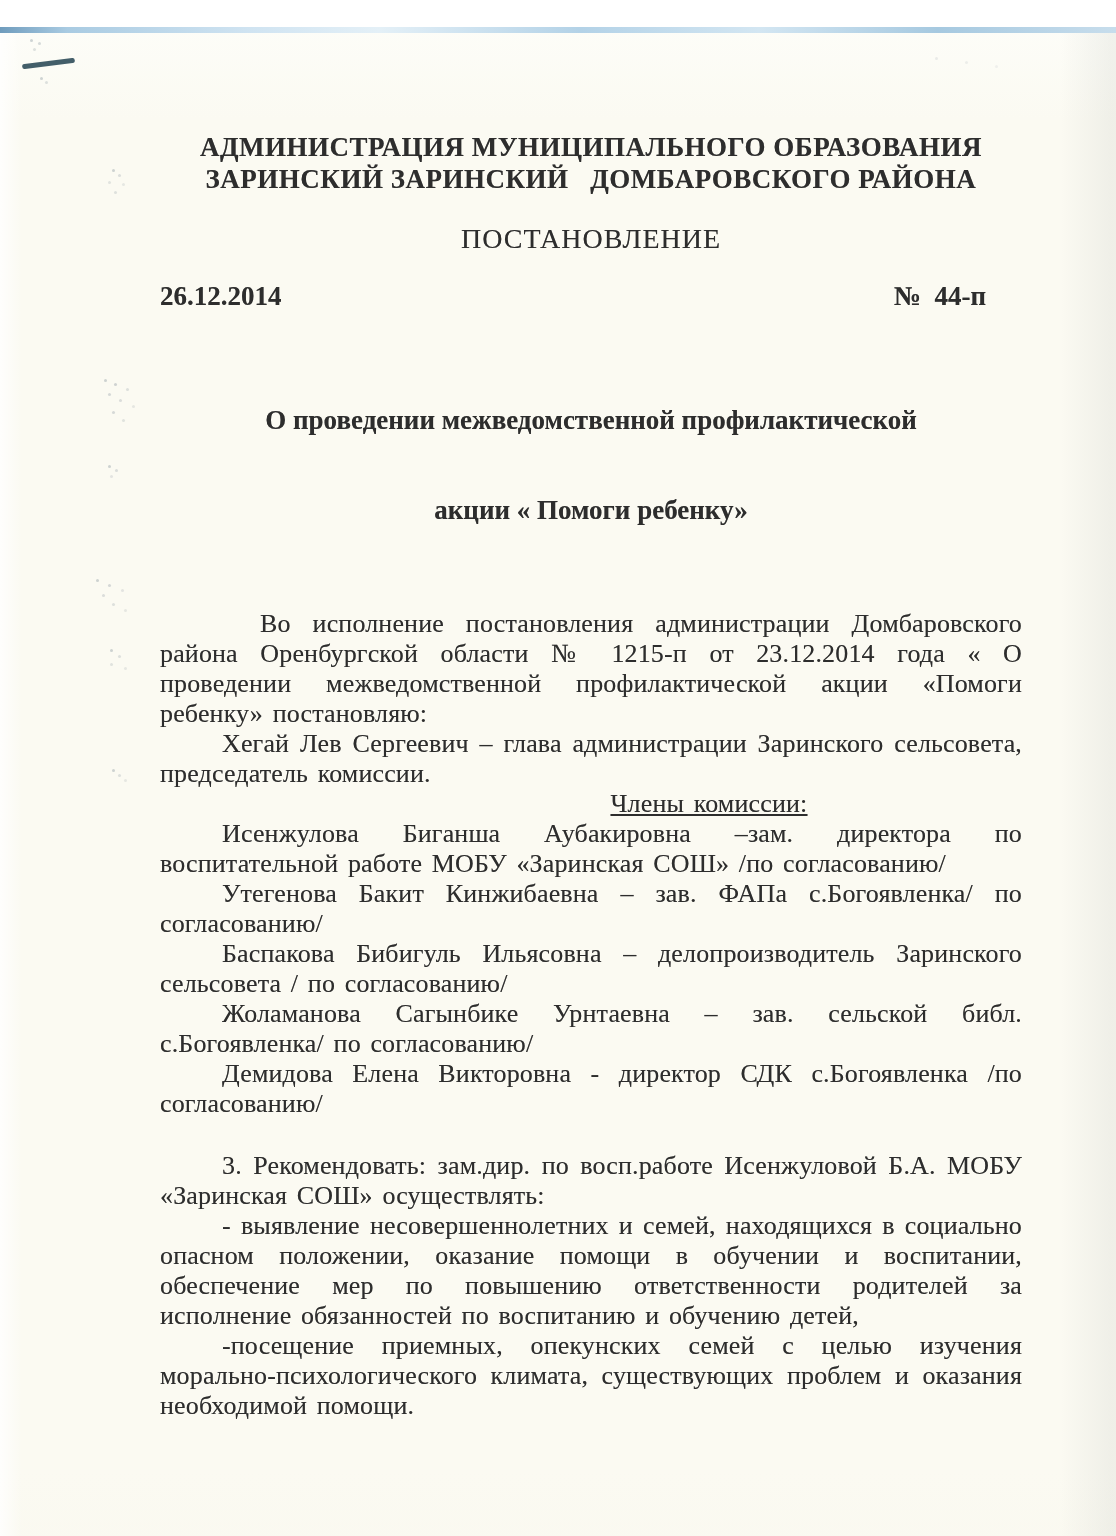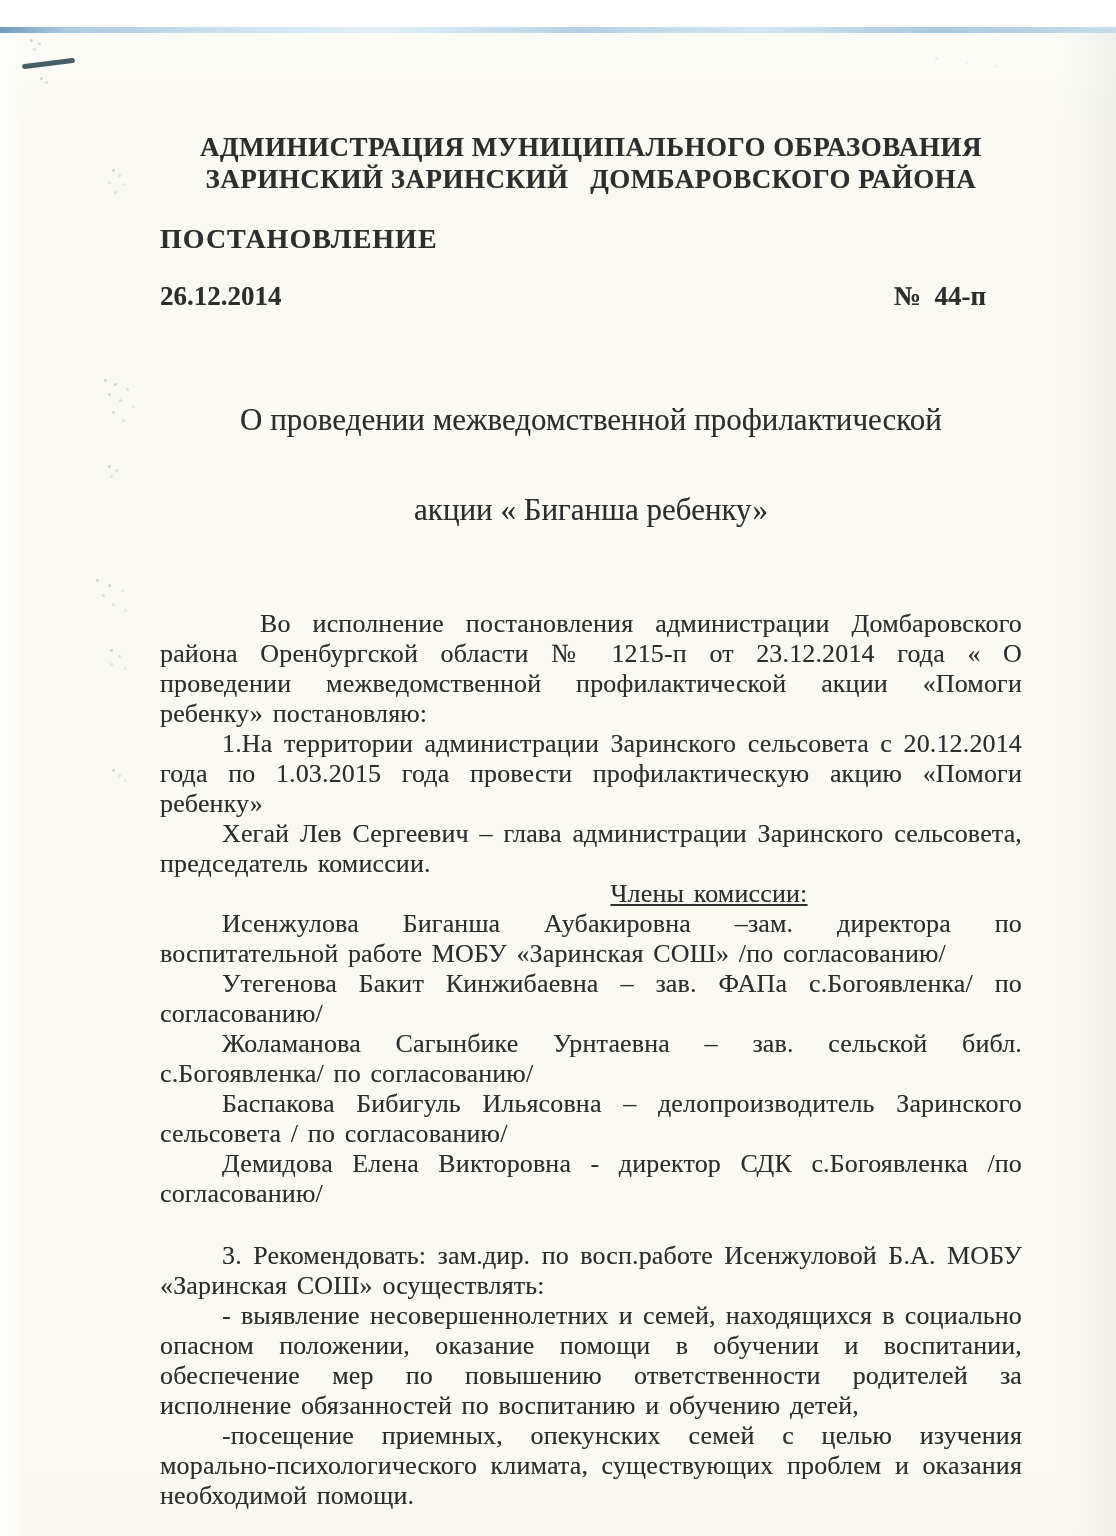--- a/index.html
+++ b/index.html
@@ -75,41 +75,42 @@
   .org-header { text-align: center; }
   .org-line {
     font-weight: bold;
     font-size: 27px;
     line-height: 32px;
     letter-spacing: 0.5px;
     white-space: pre;
   }
   .doc-type {
     margin-top: 28px;
-    font-weight: bold;
+    text-align: center;
+    font-weight: normal;
     font-size: 28px;
     line-height: 32px;
     letter-spacing: 1px;
   }
   .meta-row {
     margin-top: 26px;
     display: flex;
     justify-content: space-between;
     align-items: baseline;
     font-weight: bold;
     font-size: 27px;
     line-height: 30px;
     gap: 35px;
   }
   .doc-number { white-space: pre; margin-right: 36px; }
   .doc-title {
     margin-top: 34px;
     text-align: center;
-    font-weight: normal;
-    font-size: 31px;
+    font-weight: bold;
+    font-size: 27px;
     line-height: 30px;
     white-space: pre;
   }
   .doc-body {
     margin-top: 24px;
     font-size: 26px;
     line-height: 30px;
     letter-spacing: 0.15px;
     word-spacing: 3px;
     text-align: justify;
@@ -149,32 +150,31 @@
 
   <div class="doc-type">ПОСТАНОВЛЕНИЕ</div>
 
   <div class="meta-row">
     <span class="doc-date">26.12.2014</span>
     <span class="doc-number">№  44-п</span>
   </div>
 
   <div class="doc-title">
     <div>О проведении межведомственной профилактической</div>
-    <div>акции « Биганша ребенку»</div>
+    <div>акции « Помоги ребенку»</div>
   </div>
 
   <div class="doc-body">
     <p class="para lead">Во исполнение постановления администрации Домбаровского района Оренбургской области № 1215-п от 23.12.2014 года « О проведении межведомственной профилактической акции «Помоги ребенку» постановляю:</p>
-    <p class="para">1.На территории администрации Заринского сельсовета с 20.12.2014 года по 1.03.2015 года провести профилактическую акцию «Помоги ребенку»</p>
     <p class="para">Хегай Лев Сергеевич – глава администрации Заринского сельсовета, председатель комиссии.</p>
     <p class="para members-heading">Члены комиссии:</p>
     <p class="para">Исенжулова Биганша Аубакировна –зам. директора по воспитательной работе МОБУ «Заринская СОШ» /по согласованию/</p>
     <p class="para">Утегенова Бакит Кинжибаевна – зав. ФАПа с.Богоявленка/ по согласованию/</p>
+    <p class="para">Баспакова Бибигуль Ильясовна – делопроизводитель Заринского сельсовета / по согласованию/</p>
     <p class="para">Жоламанова Сагынбике Урнтаевна – зав. сельской библ. с.Богоявленка/ по согласованию/</p>
-    <p class="para">Баспакова Бибигуль Ильясовна – делопроизводитель Заринского сельсовета / по согласованию/</p>
     <p class="para">Демидова Елена Викторовна - директор СДК с.Богоявленка /по согласованию/</p>
     <p class="para section-start">3. Рекомендовать: зам.дир. по восп.работе Исенжуловой Б.А. МОБУ «Заринская СОШ» осуществлять:</p>
     <p class="para">- выявление несовершеннолетних и семей, находящихся в социально опасном положении, оказание помощи в обучении и воспитании, обеспечение мер по повышению ответственности родителей за исполнение обязанностей по воспитанию и обучению детей,</p>
     <p class="para">-посещение приемных, опекунских семей с целью изучения морально-психологического климата, существующих проблем и оказания необходимой помощи.</p>
 
   </div>
 
 </div>
 
 </body></html>

